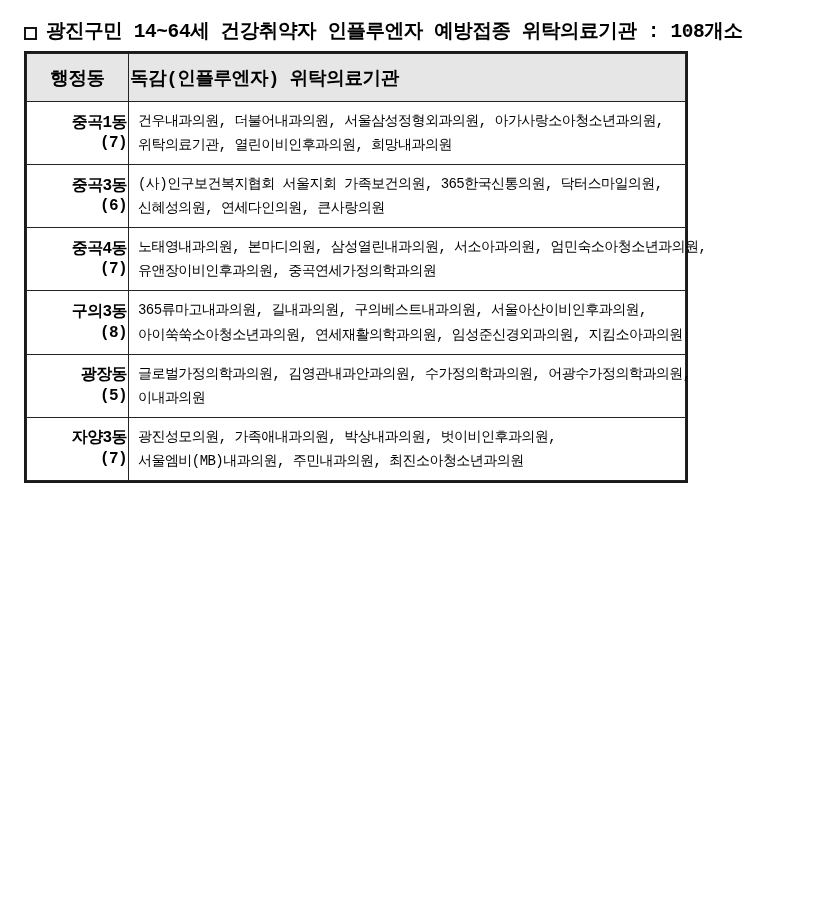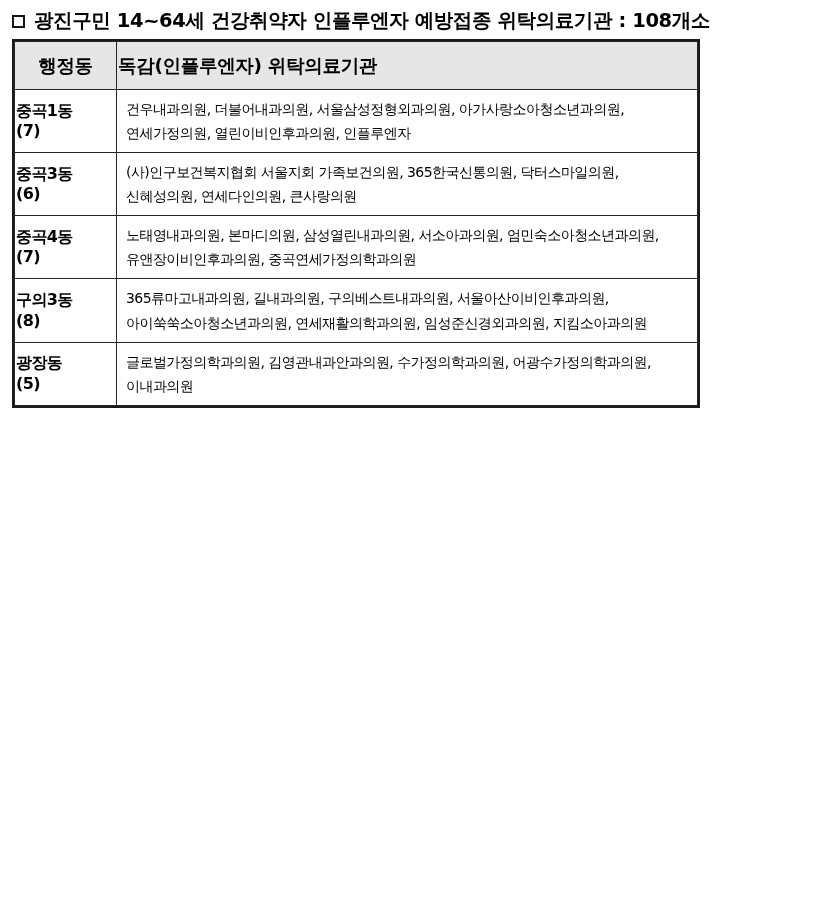--- a/index.html
+++ b/index.html
@@ -12,22 +12,23 @@
     height: 921px;
     font-family: "DejaVu Sans", "Liberation Sans", sans-serif;
     color: #000000;
     overflow: hidden;
   }
 
   .page {
     width: 719px;
     height: 921px;
     box-sizing: border-box;
-    padding: 4px;
+    padding: 16px;
     position: relative;
+    font-family: Liberation Mono, monospace;
   }
 
   
   .title-row {
     display: flex;
     align-items: center;
     gap: 9px;
     padding: 8px 0 9px 8px;
     height: 35px;
     box-sizing: border-box;
@@ -72,21 +73,21 @@
     background: #e6e6e6;
     height: 48px;
     font-size: 18.5px;
     font-weight: 700;
     letter-spacing: -0.3px;
   }
   th.head-dong { text-align: center; }
   th.head-list { text-align: left; }
 
   td.dong {
-    text-align: left;
+    text-align: right;
     font-size: 16px;
     font-weight: 700;
     letter-spacing: -0.6px;
     line-height: 1.28;
     padding: 2px 1px;
   }
   td.dong .count {
     display: block;
     font-weight: 700;
   }
@@ -123,21 +124,21 @@
         <tr>
           <th class="head-dong">행정동</th>
           <th class="head-list">독감(인플루엔자) 위탁의료기관</th>
         </tr>
       </thead>
       <tbody id="table-body">
           <tr>
             <td class="dong"><span>중곡1동</span><span class="count">(7)</span></td>
             <td class="list">
               <span class="line">건우내과의원, 더불어내과의원, 서울삼성정형외과의원, 아가사랑소아청소년과의원,</span>
-              <span class="line">연세가정의원, 열린이비인후과의원, 인플루엔자</span>
+              <span class="line">위탁의료기관, 열린이비인후과의원, 희망내과의원</span>
             </td>
           </tr>
           <tr>
             <td class="dong"><span>중곡3동</span><span class="count">(6)</span></td>
             <td class="list">
               <span class="line">(사)인구보건복지협회 서울지회 가족보건의원, 365한국신통의원, 닥터스마일의원,</span>
               <span class="line">신혜성의원, 연세다인의원, 큰사랑의원</span>
             </td>
           </tr>
           <tr>
@@ -154,17 +155,24 @@
               <span class="line">아이쑥쑥소아청소년과의원,  연세재활의학과의원, 임성준신경외과의원, 지킴소아과의원</span>
             </td>
           </tr>
           <tr>
             <td class="dong"><span>광장동</span><span class="count">(5)</span></td>
             <td class="list">
               <span class="line">글로벌가정의학과의원, 김영관내과안과의원, 수가정의학과의원, 어광수가정의학과의원,</span>
               <span class="line">이내과의원</span>
             </td>
           </tr>
+          <tr>
+            <td class="dong"><span>자양3동</span><span class="count">(7)</span></td>
+            <td class="list">
+              <span class="line">광진성모의원, 가족애내과의원, 박상내과의원, 벗이비인후과의원,</span>
+              <span class="line">서울엠비(MB)내과의원, 주민내과의원, 최진소아청소년과의원</span>
+            </td>
+          </tr>
         </tbody>
     </table>
   </div>
 
 </div>
 
 </body></html>

